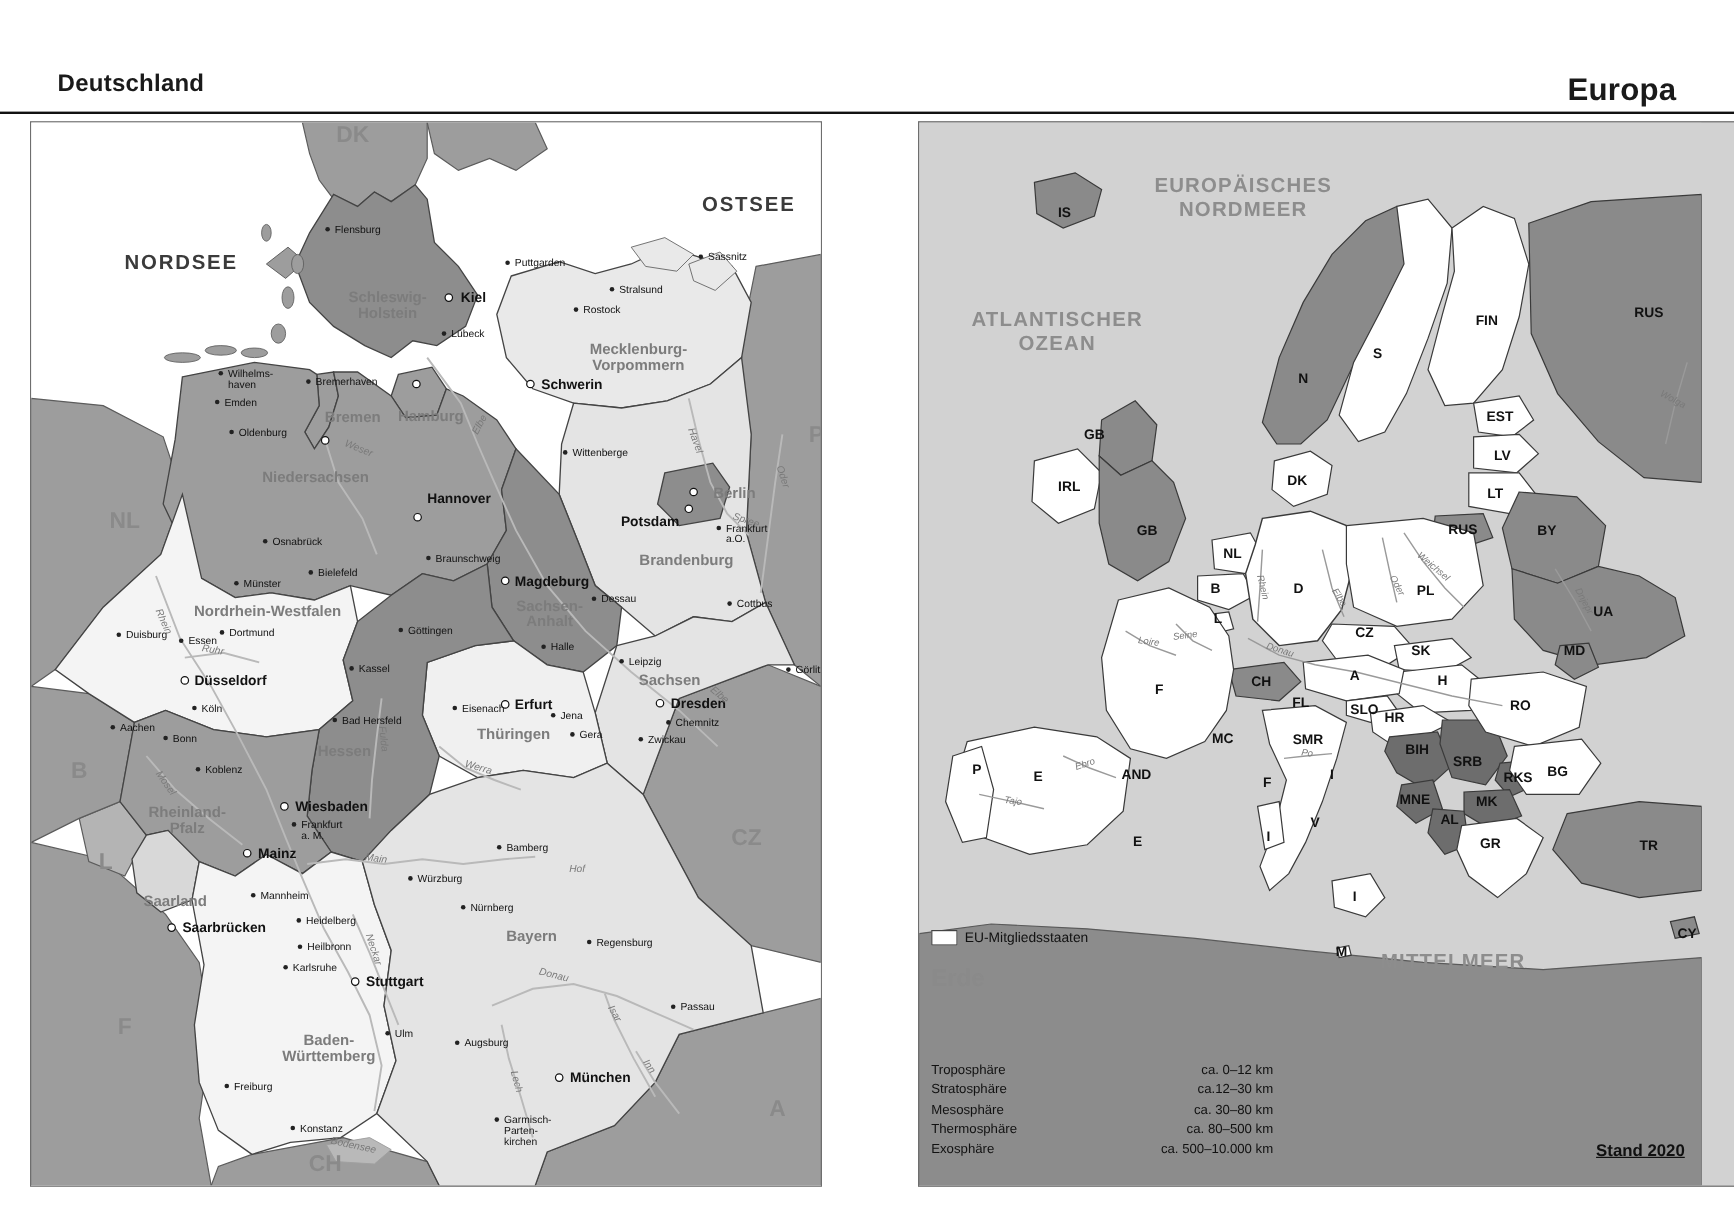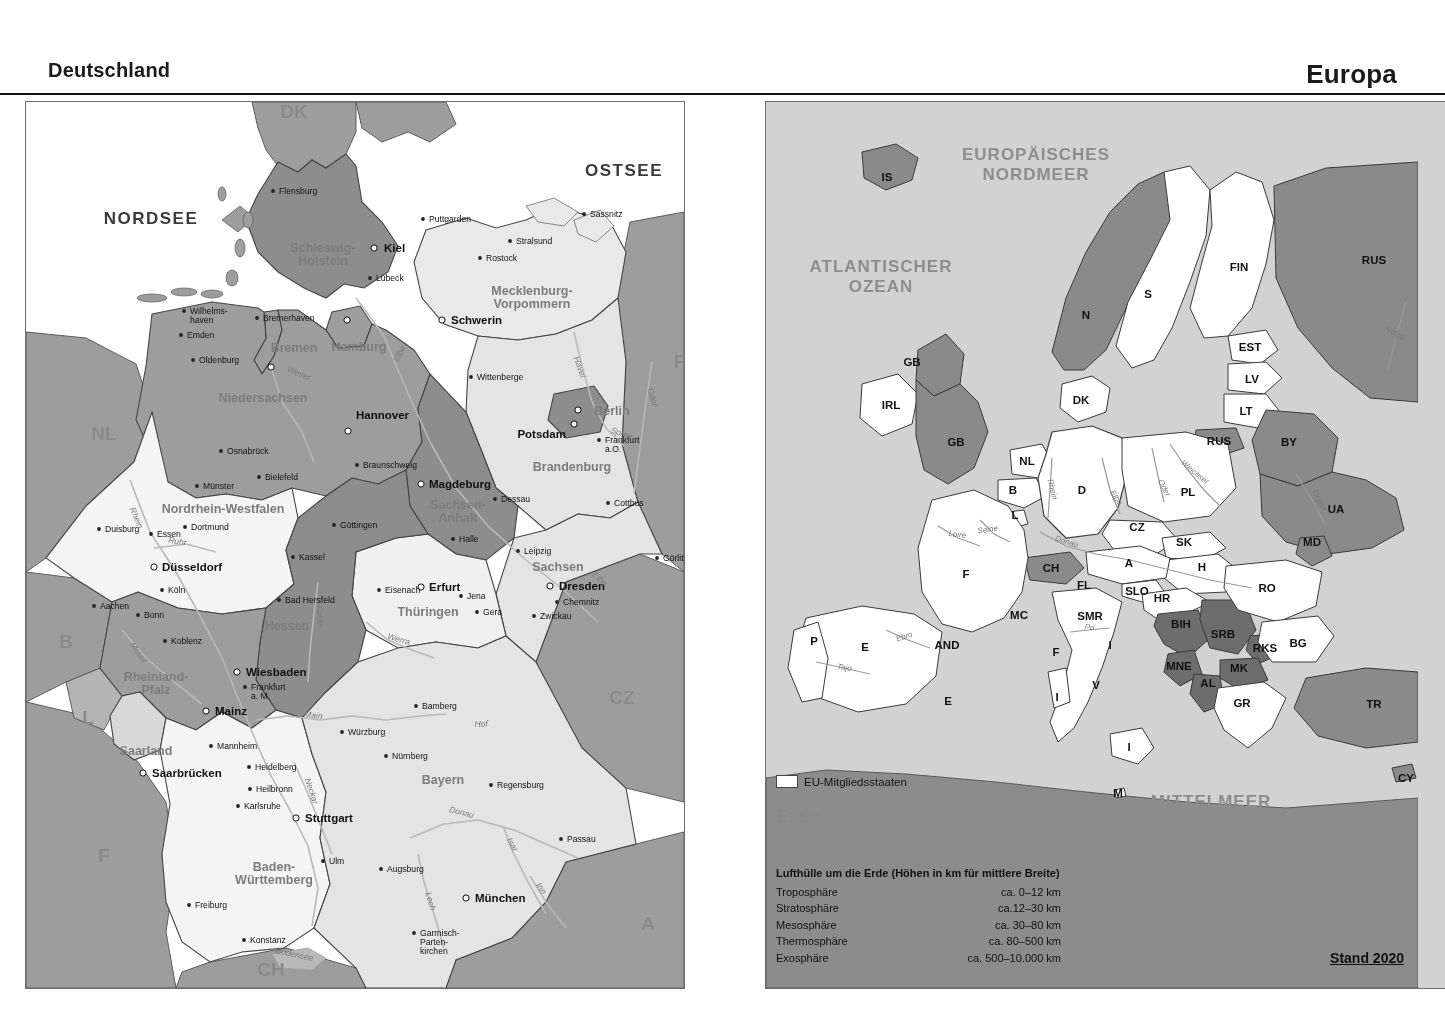--- a/index.html
+++ b/index.html
@@ -528,21 +528,20 @@
     </svg>
 
     <div class="eu-legend">
       <span class="swatch"></span>
       <span class="lg-text">EU-Mitgliedsstaaten</span>
     </div>
 
     <div class="erde-title">Erde</div>
 
     <div class="erde-block">
-      <div class="sub">Lufthülle um die Erde (Höhen in km für mittlere Breite)</div>
       <div class="erde-rows" id="erde-rows">
           <div class="erde-row">
             <span>Troposphäre</span>
             <span>ca. 0–12 km</span>
           </div>
           <div class="erde-row">
             <span>Stratosphäre</span>
             <span>ca.12–30 km</span>
           </div>
           <div class="erde-row">

